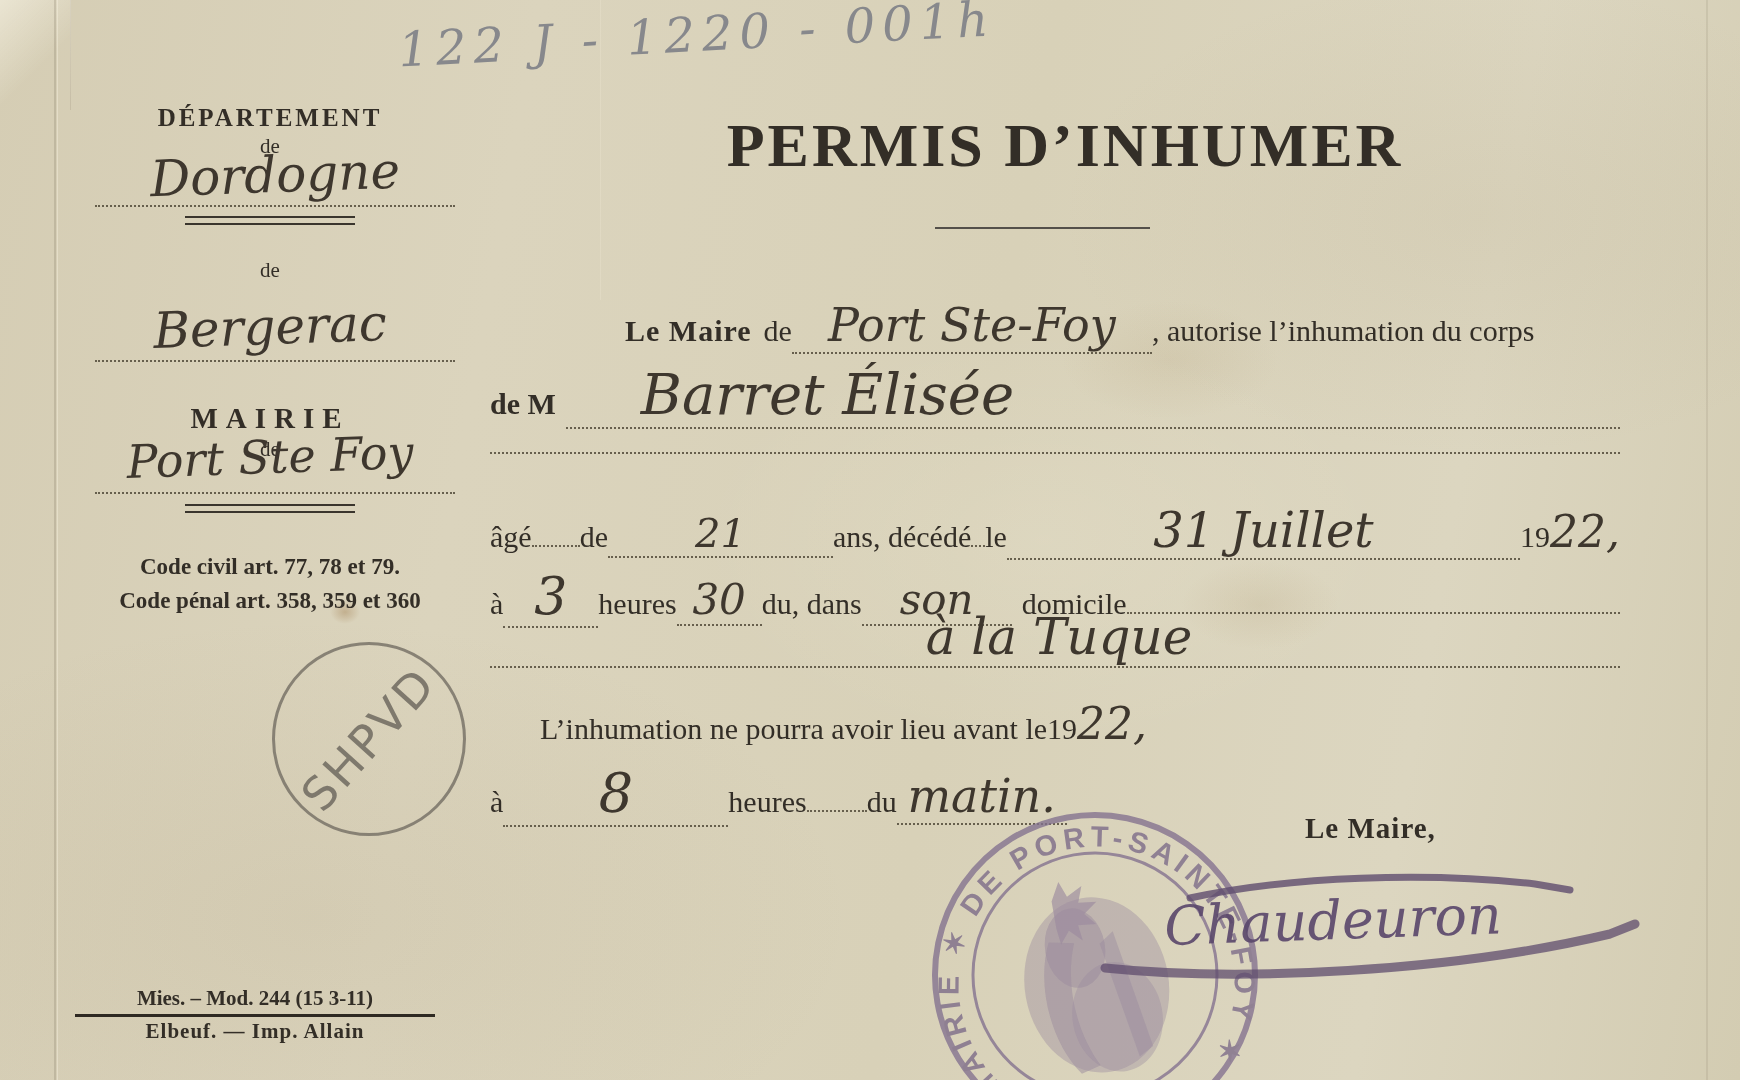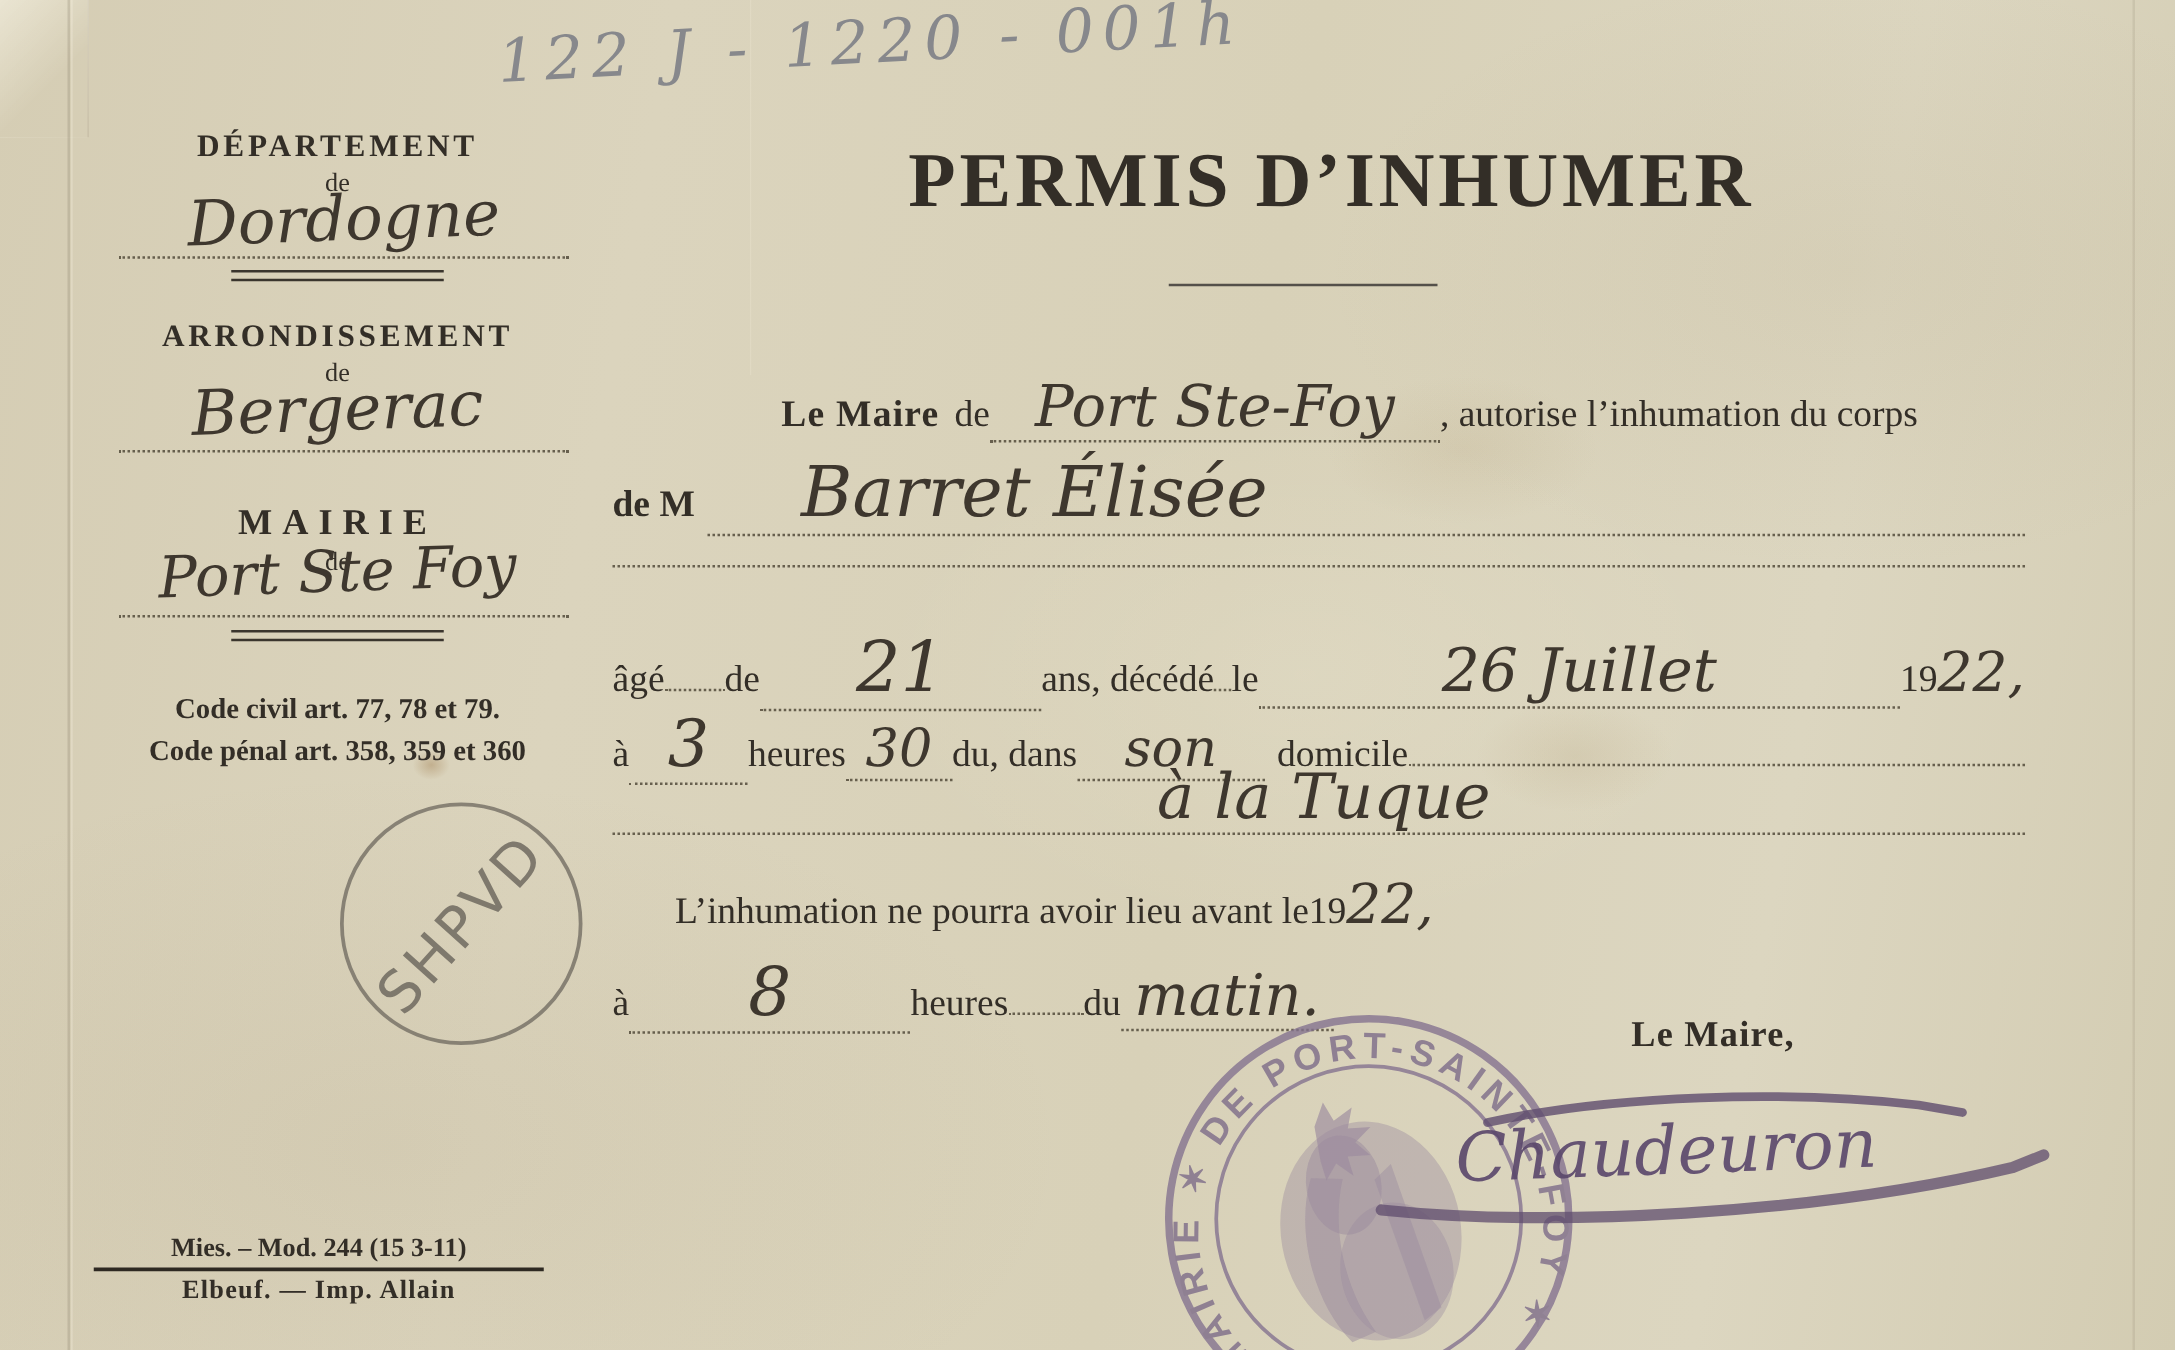--- a/index.html
+++ b/index.html
@@ -70,21 +70,20 @@
 
   <div class="leftcol" style="top:104px;">
     <div class="lbl printed">DÉPARTEMENT</div>
     <div class="lbl-de printed">de</div>
   </div>
   <div class="hw" style="position:absolute;left:110px;top:146px;width:330px;text-align:center;font-size:50px;transform:rotate(-2deg);">Dordogne</div>
   <div class="dotline" style="position:absolute;left:95px;top:205px;width:360px;"></div>
   <div class="dblrule" style="position:absolute;left:185px;top:216px;width:170px;"></div>
 
   <div class="leftcol" style="top:256px;">
-    <div class="lbl printed">ARRONDISSEMENT</div>
     <div class="lbl-de printed">de</div>
   </div>
   <div class="hw" style="position:absolute;left:100px;top:298px;width:340px;text-align:center;font-size:50px;transform:rotate(-2deg);">Bergerac</div>
   <div class="dotline" style="position:absolute;left:95px;top:360px;width:360px;"></div>
 
   <div class="leftcol" style="top:402px;">
     <div class="lbl printed" style="letter-spacing:8px;font-size:29px;">MAIRIE</div>
     <div class="lbl-de printed">de</div>
   </div>
   <div class="hw" style="position:absolute;left:95px;top:430px;width:350px;text-align:center;font-size:46px;transform:rotate(-2deg);">Port Ste Foy</div>
@@ -123,27 +122,27 @@
     </span>
   </div>
 
   <div class="dotline" style="position:absolute;left:490px;top:452px;width:1130px;"></div>
 
   <div class="row" style="left:490px;top:502px;width:1130px;">
     <span class="printed">âgé</span>
     <span class="fld gap" style="width:48px;"></span>
     <span class="printed">de</span>
     <span class="fld" style="width:225px;">
-      <span class="hw" style="font-size:56px;">21</span>
+      <span class="hw" style="font-size:40px;">21</span>
     </span>
     <span class="printed">ans, décédé</span>
     <span class="fld gap" style="width:14px;"></span>
     <span class="printed">le</span>
     <span class="fld fill">
-      <span class="hw" style="font-size:48px;">26 Juillet</span>
+      <span class="hw" style="font-size:48px;">31 Juillet</span>
     </span>
     <span class="printed">19</span>
     <span class="hw" style="font-size:44px;">22,</span>
   </div>
 
   <div class="row" style="left:490px;top:566px;width:1130px;">
     <span class="printed">à</span>
     <span class="fld" style="width:95px;">
       <span class="hw" style="font-size:52px;">3</span>
     </span>

